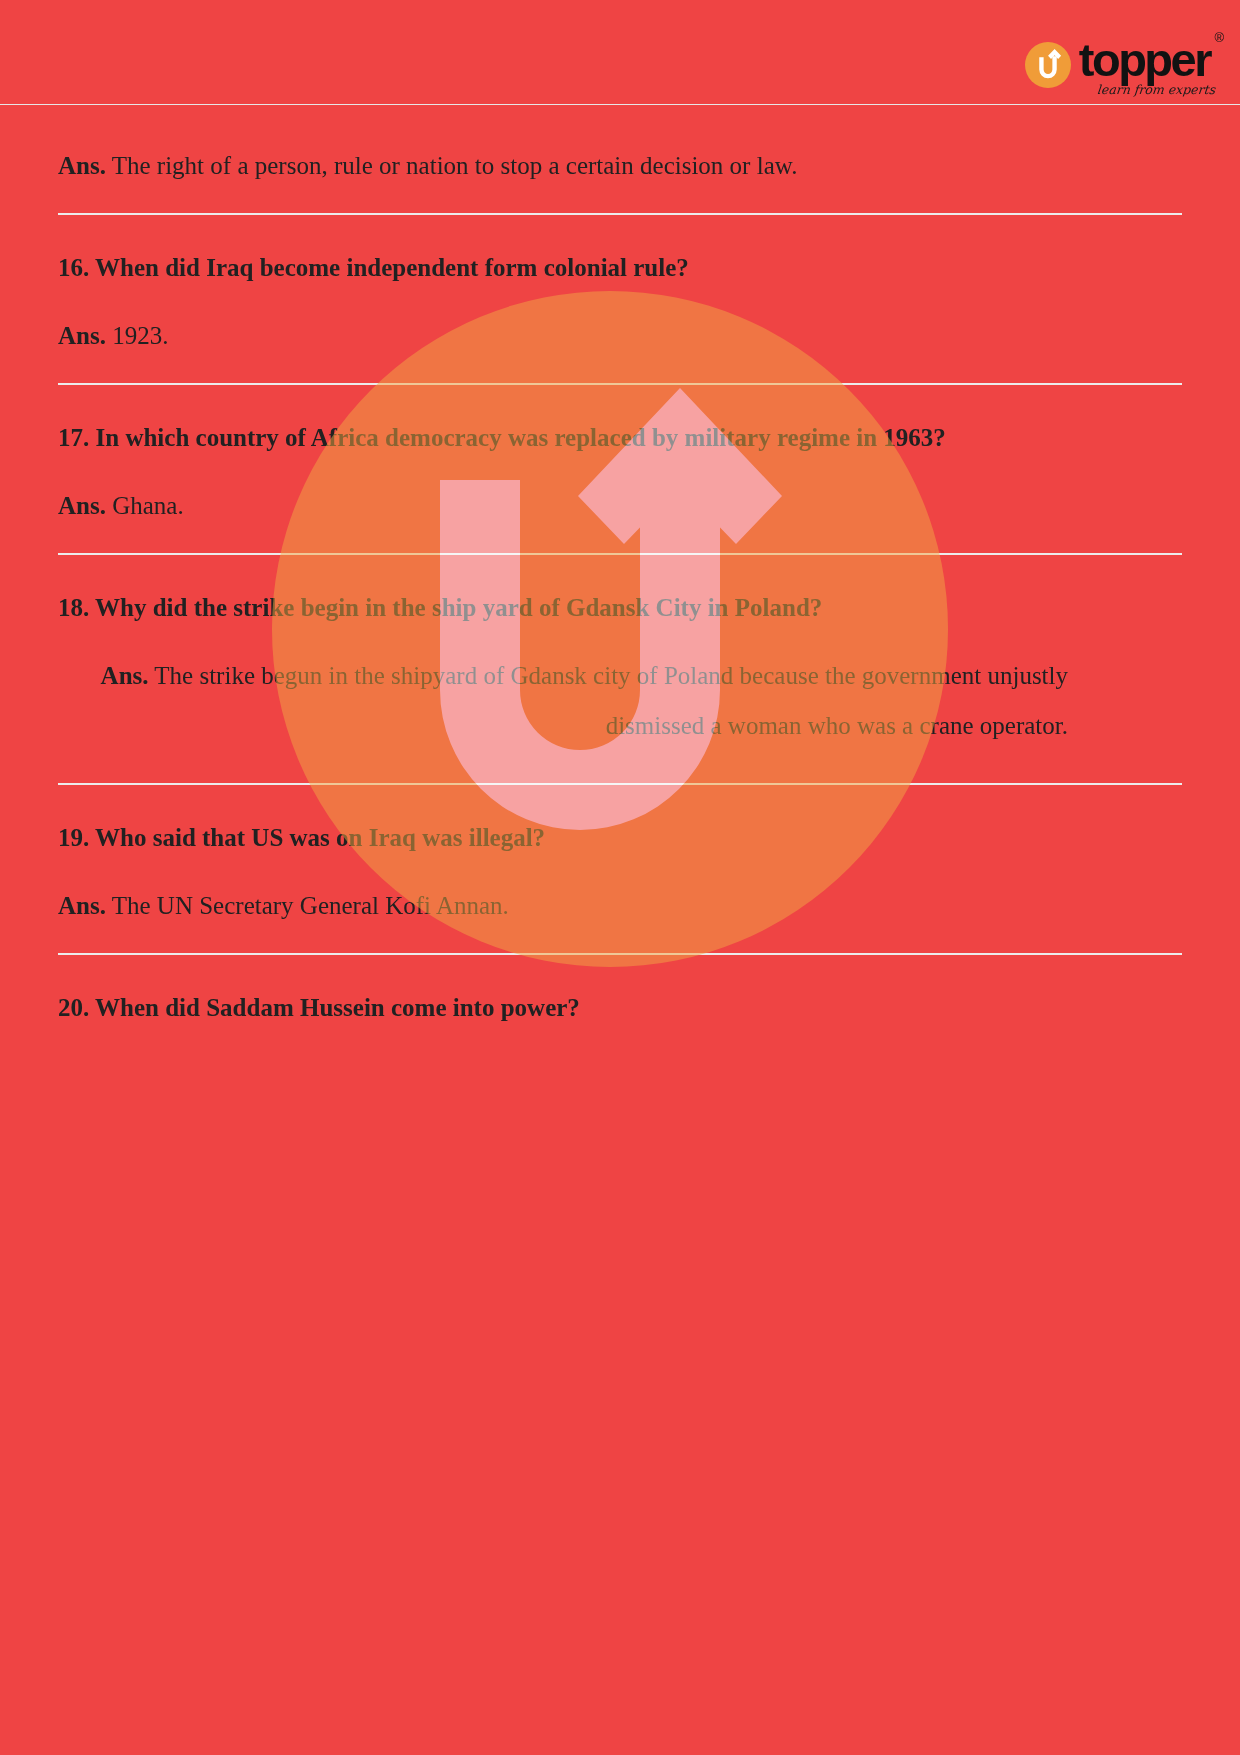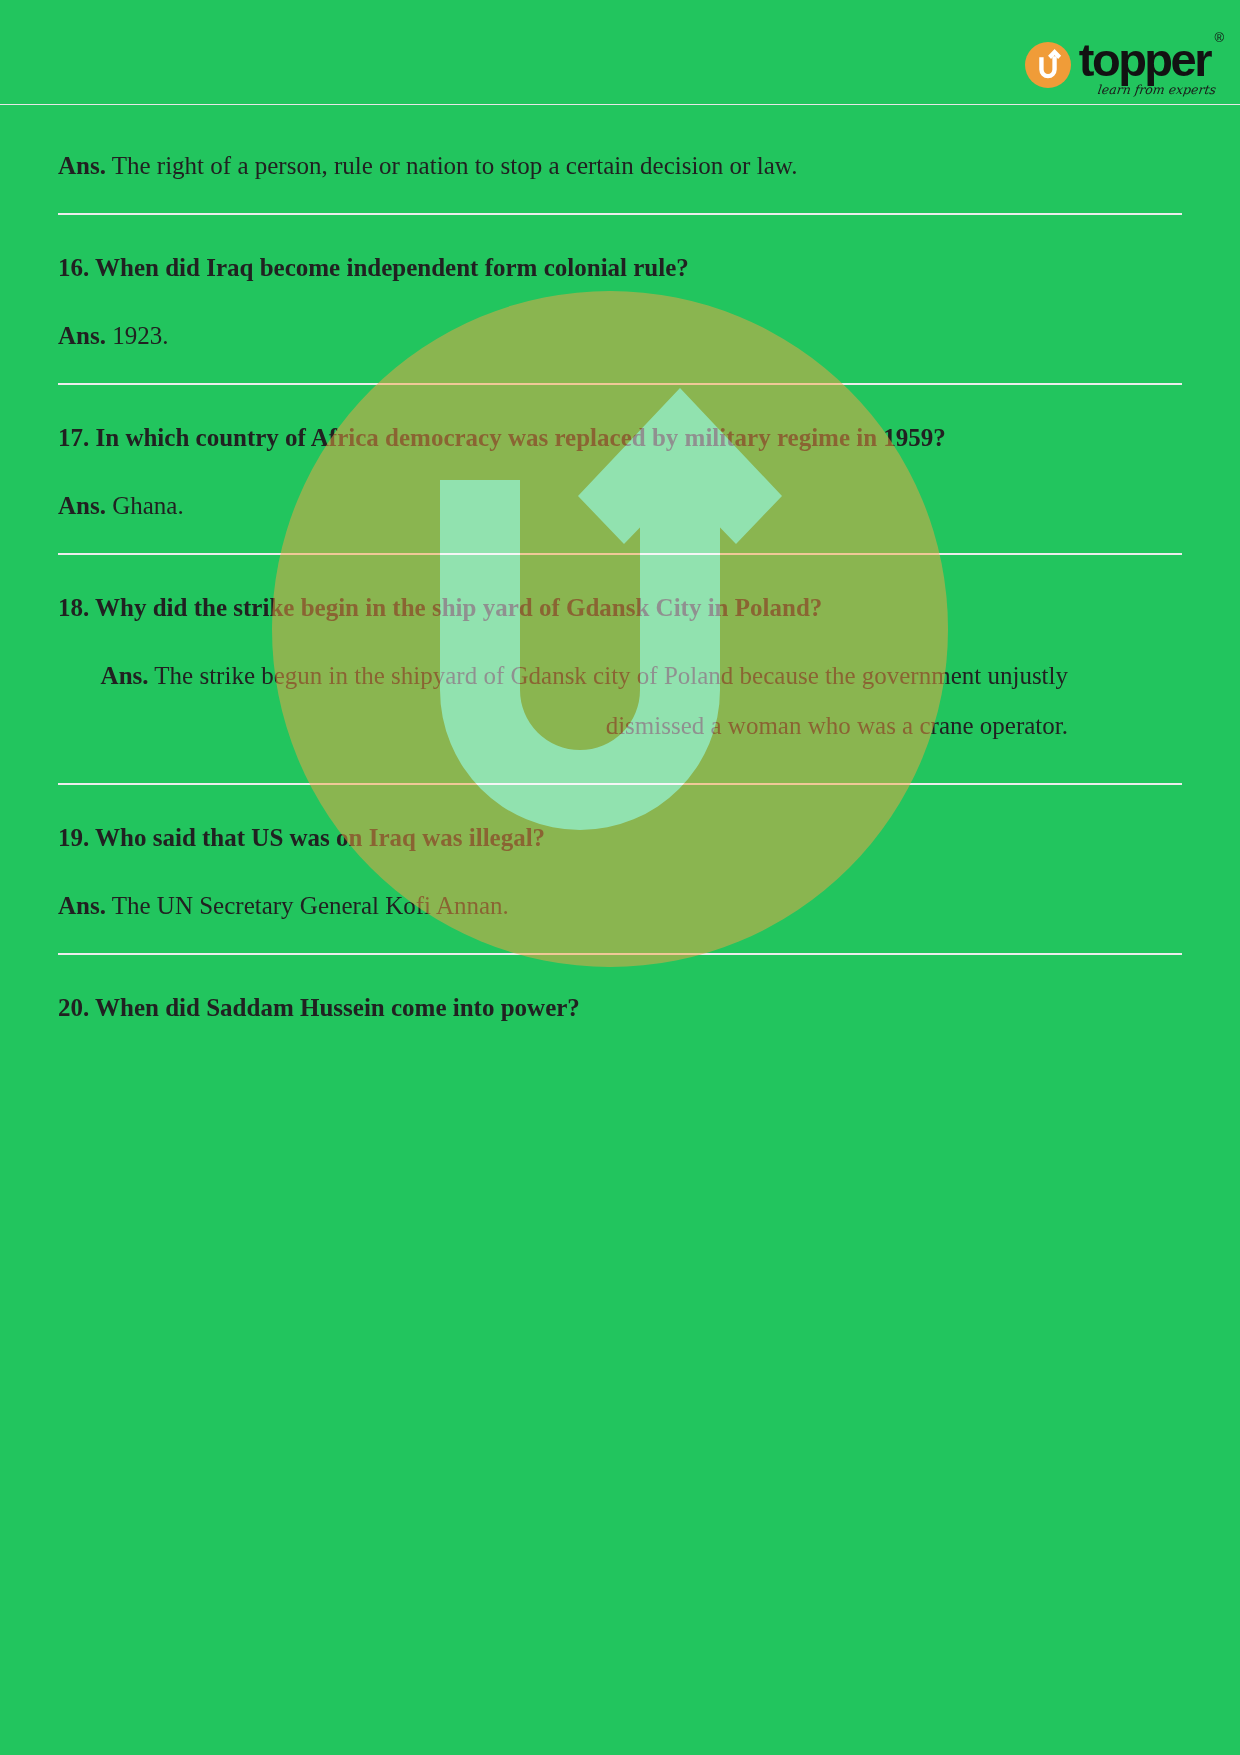--- a/index.html
+++ b/index.html
@@ -1,20 +1,20 @@
 <!DOCTYPE html>
 <html><head>
 <meta charset="utf-8">
 <style>
   html, body { margin: 0; padding: 0; background: #ffffff; }
   .page {
     position: relative;
     width: 1240px;
     height: 1755px;
-    background: #22c55e;
+    background: #ef4444;
     font-family: "Liberation Serif", serif;
     color: #212121;
     overflow: hidden;
   }
   
   .header {
     position: relative;
     height: 104px;
     border-bottom: 1px solid #e7e7e7;
     z-index: 1;
@@ -118,21 +118,21 @@
 
     <p class="answer" style="margin-top:46px"><span class="ans-prefix">Ans.</span><span> The right of a person, rule or nation to stop a certain decision or law.</span></p>
 
     <hr class="divider">
 
     <p class="question">16. When did Iraq become independent form colonial rule?</p>
     <p class="answer"><span class="ans-prefix">Ans.</span><span> 1923.</span></p>
 
     <hr class="divider">
 
-    <p class="question">17. In which country of Africa democracy was replaced by military regime in 1959?</p>
+    <p class="question">17. In which country of Africa democracy was replaced by military regime in 1963?</p>
     <p class="answer"><span class="ans-prefix">Ans.</span><span> Ghana.</span></p>
 
     <hr class="divider">
 
     <p class="question">18. Why did the strike begin in the ship yard of Gdansk City in Poland?</p>
     <p class="answer multi"><span class="ans-prefix">Ans.</span><span> The strike begun in the shipyard of Gdansk city of Poland because the government unjustly dismissed a woman who was a crane operator.</span></p>
 
     <hr class="divider">
 
     <p class="question">19. Who said that US was on Iraq was illegal?</p>

